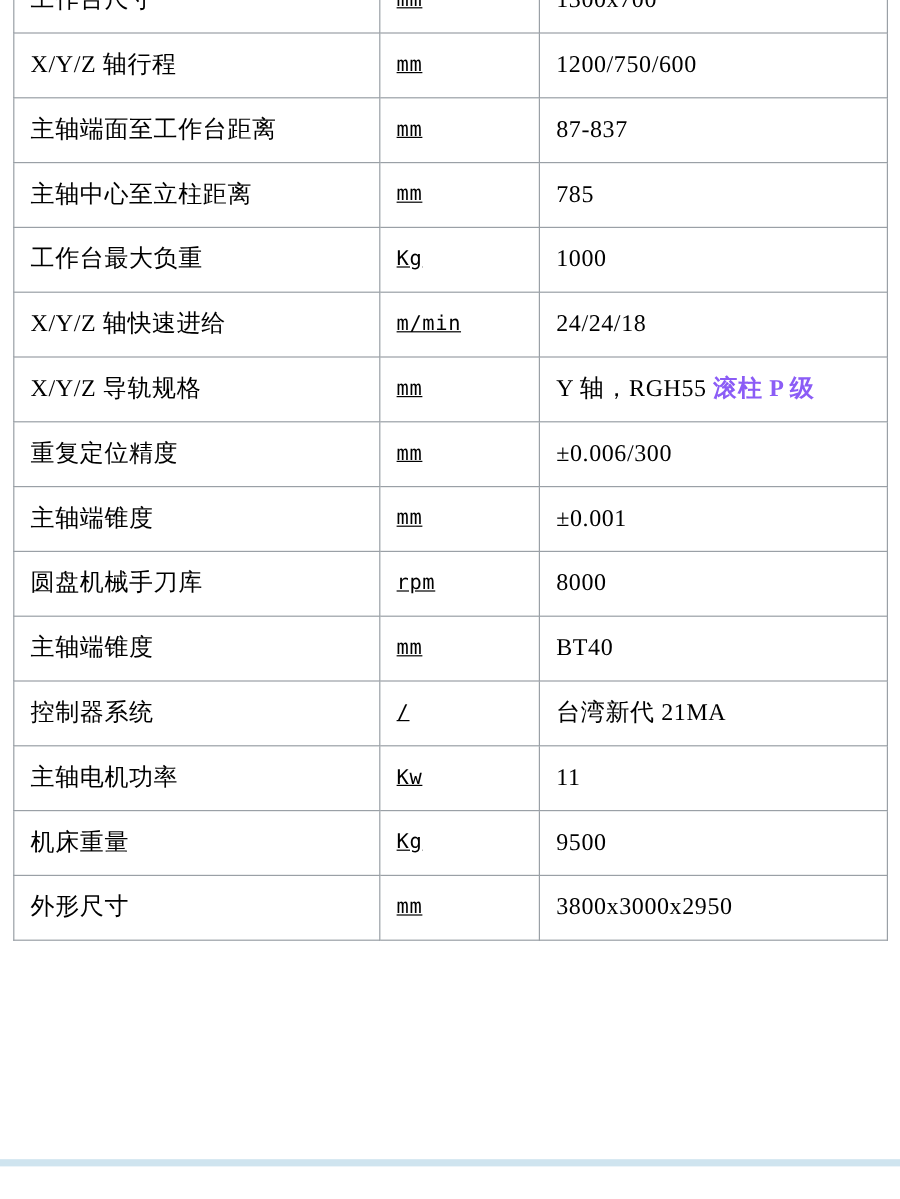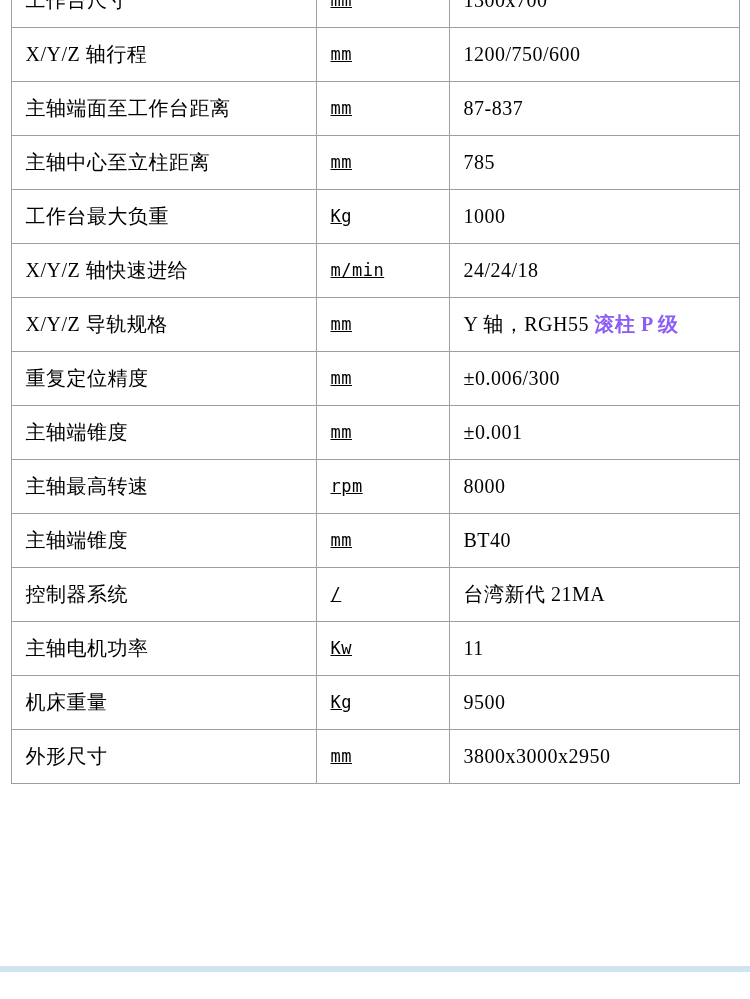--- a/index.html
+++ b/index.html
@@ -122,21 +122,21 @@
         <td class="name">重复定位精度</td>
         <td class="unit">mm</td>
         <td class="val"><span>±0.006/300</span><span class="hl"></span></td>
       </tr>
       <tr>
         <td class="name">主轴端锥度</td>
         <td class="unit">mm</td>
         <td class="val"><span>±0.001</span><span class="hl"></span></td>
       </tr>
       <tr>
-        <td class="name">主轴最高转速</td>
+        <td class="name">圆盘机械手刀库</td>
         <td class="unit">rpm</td>
         <td class="val"><span>8000</span><span class="hl"></span></td>
       </tr>
       <tr>
         <td class="name">主轴端锥度</td>
         <td class="unit">mm</td>
         <td class="val"><span>BT40</span><span class="hl"></span></td>
       </tr>
       <tr>
         <td class="name">控制器系统</td>

